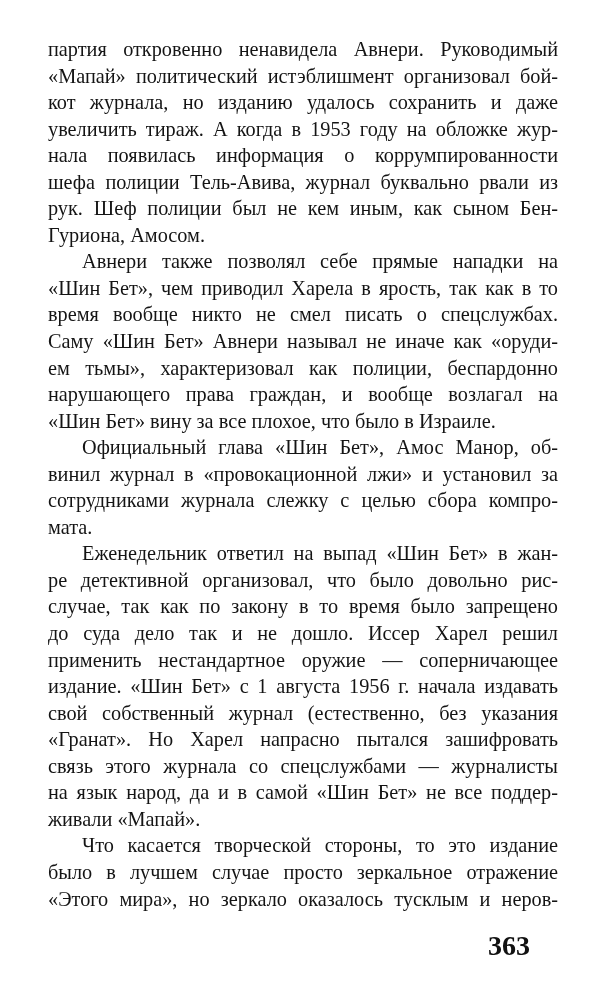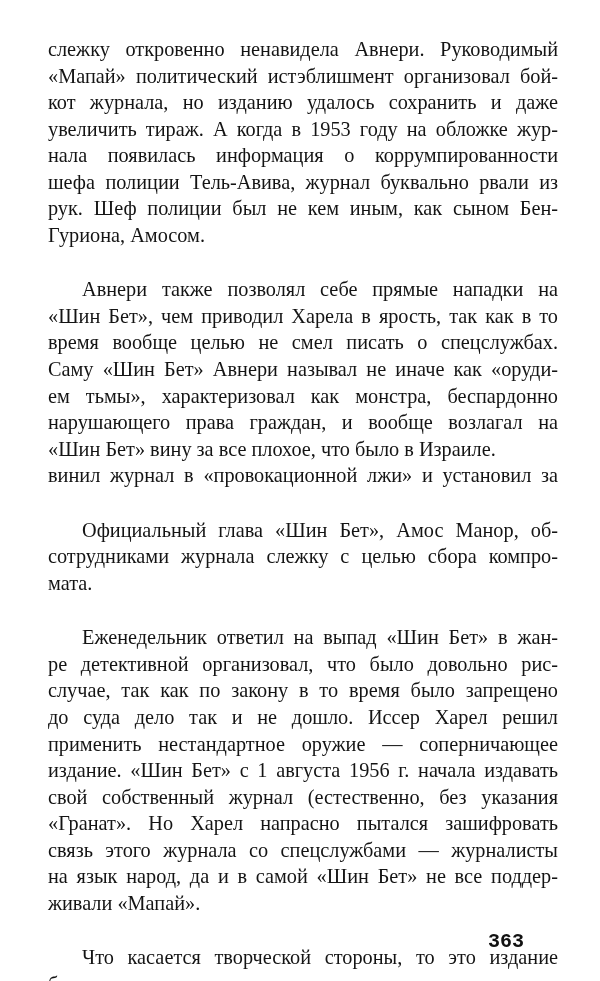--- a/index.html
+++ b/index.html
@@ -15,60 +15,60 @@
       color: #141414;
     }
     .line {
       display: block;
       white-space: nowrap;
       text-align: justify;
       text-align-last: justify;
       height: 26.55px;
     }
     .line.last { text-align-last: left; }
-    .line.indent { padding-left: 34px; margin-top: 28px; }
+    .line.indent { padding-left: 34px; }
     .page-number {
       position: absolute;
       left: 488px;
       top: 930px;
-      font-family: Liberation Mono, monospace;
+      font-family: Liberation Serif, serif;
       font-weight: bold;
-      font-size: 20px;
+      font-size: 28px;
       color: #111;
     }
   </style>
 </head>
 <body>
 
 <div class="page">
 
   <div>
-    <span class="line">слежку откровенно ненавидела Авнери. Руководимый</span>
+    <span class="line">партия откровенно ненавидела Авнери. Руководимый</span>
     <span class="line">«Мапай» политический истэблишмент организовал бой-</span>
     <span class="line">кот журнала, но изданию удалось сохранить и даже</span>
     <span class="line">увеличить тираж. А когда в 1953 году на обложке жур-</span>
     <span class="line">нала появилась информация о коррумпированности</span>
     <span class="line">шефа полиции Тель-Авива, журнал буквально рвали из</span>
     <span class="line">рук. Шеф полиции был не кем иным, как сыном Бен-</span>
     <span class="line last">Гуриона, Амосом.</span>
   </div>
 
   <div>
     <span class="line indent">Авнери также позволял себе прямые нападки на</span>
     <span class="line">«Шин Бет», чем приводил Харела в ярость, так как в то</span>
-    <span class="line">время вообще целью не смел писать о спецслужбах.</span>
+    <span class="line">время вообще никто не смел писать о спецслужбах.</span>
     <span class="line">Саму «Шин Бет» Авнери называл не иначе как «оруди-</span>
-    <span class="line">ем тьмы», характеризовал как монстра, беспардонно</span>
+    <span class="line">ем тьмы», характеризовал как полиции, беспардонно</span>
     <span class="line">нарушающего права граждан, и вообще возлагал на</span>
     <span class="line last">«Шин Бет» вину за все плохое, что было в Израиле.</span>
   </div>
 
   <div>
+    <span class="line indent">Официальный глава «Шин Бет», Амос Манор, об-</span>
     <span class="line">винил журнал в «провокационной лжи» и установил за</span>
-    <span class="line indent">Официальный глава «Шин Бет», Амос Манор, об-</span>
     <span class="line">сотрудниками журнала слежку с целью сбора компро-</span>
     <span class="line last">мата.</span>
   </div>
 
   <div>
     <span class="line indent">Еженедельник ответил на выпад «Шин Бет» в жан-</span>
     <span class="line">ре детективной организовал, что было довольно рис-</span>
     <span class="line">случае, так как по закону в то время было запрещено</span>
     <span class="line">до суда дело так и не дошло. Иссер Харел решил</span>
     <span class="line">применить нестандартное оружие — соперничающее</span>

